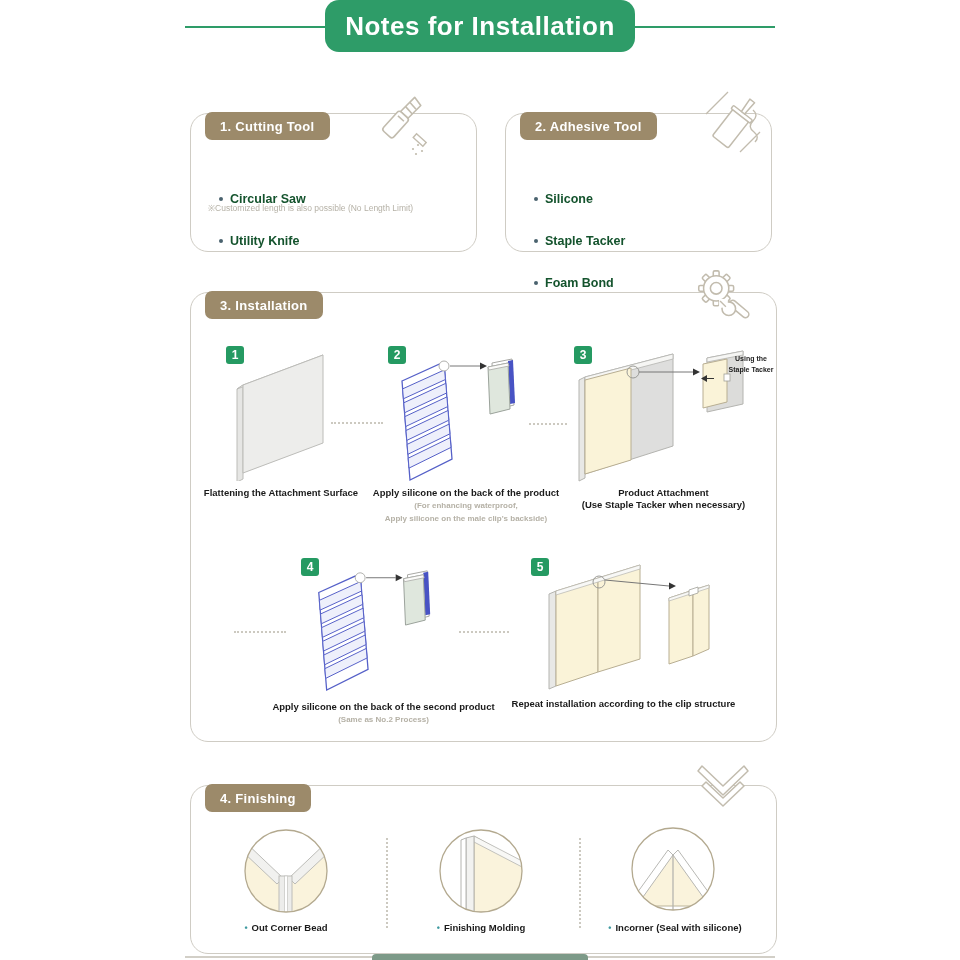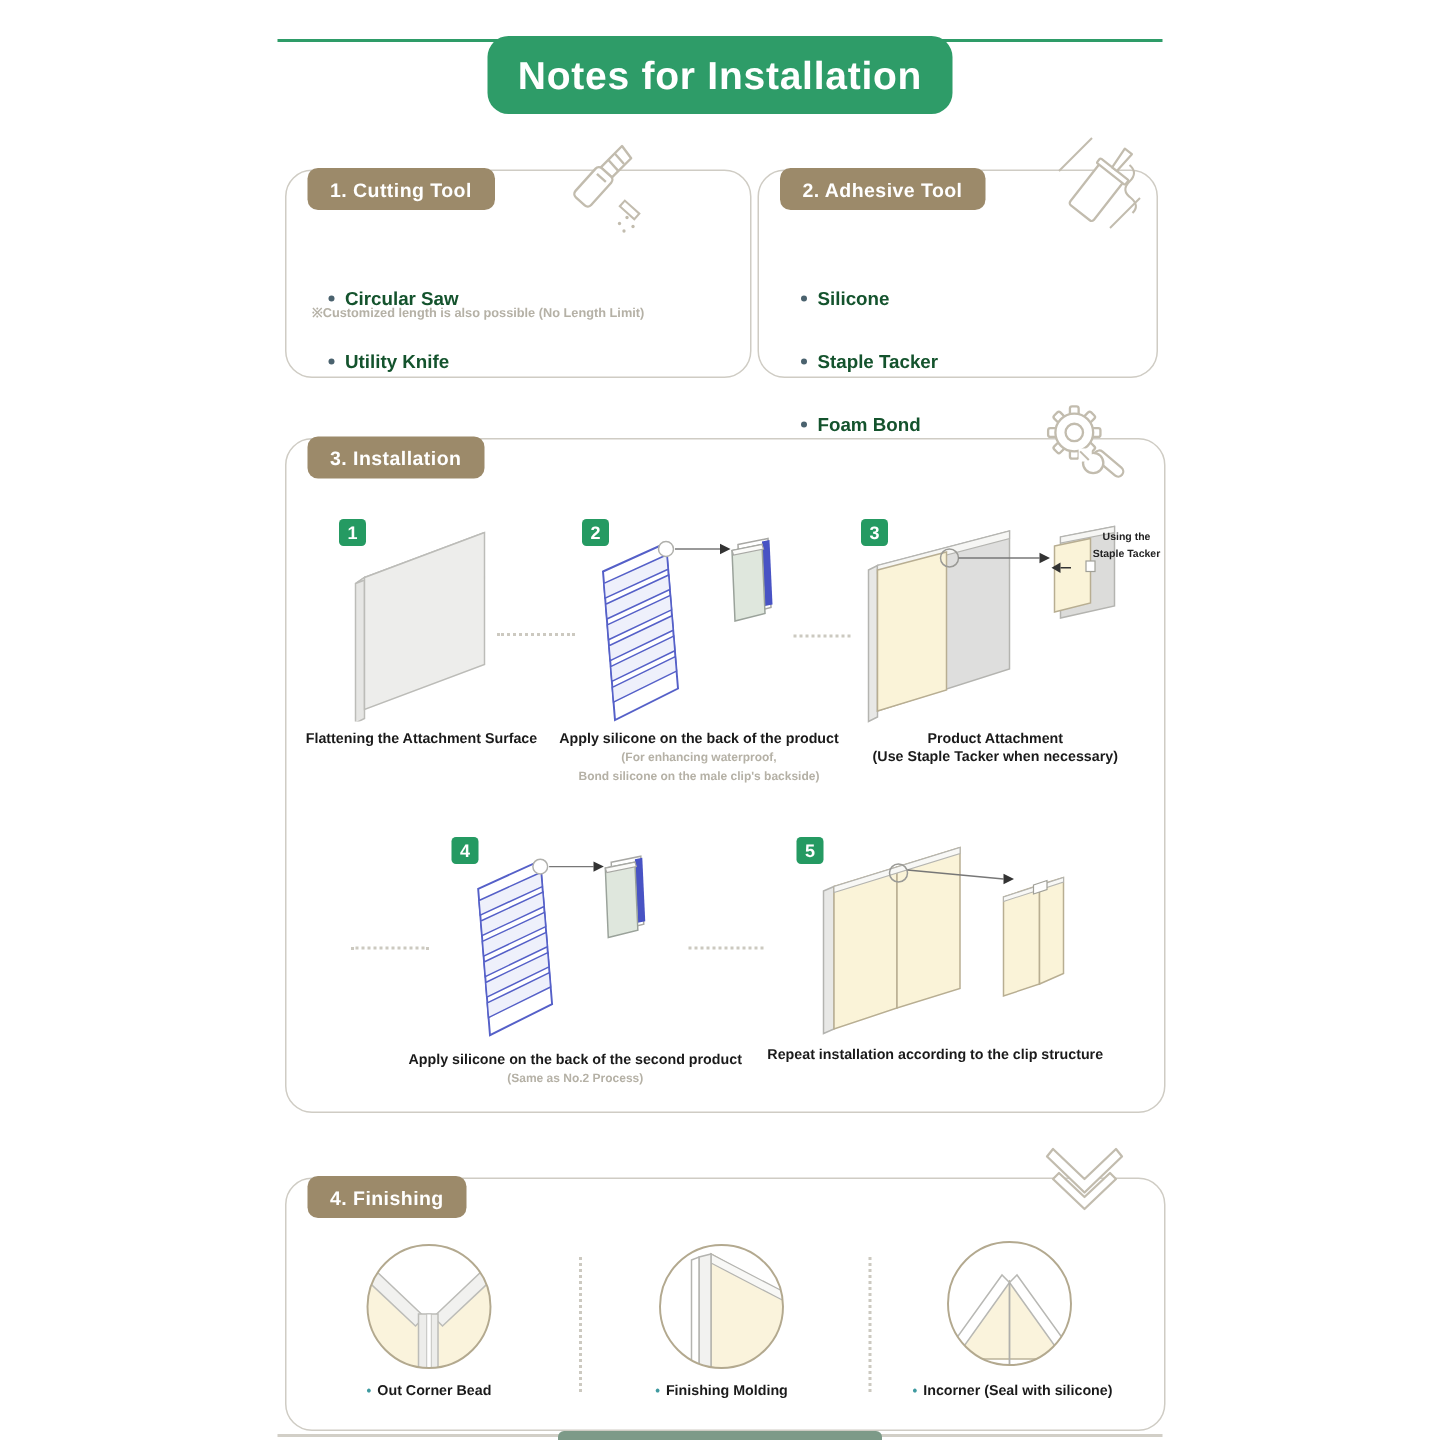--- a/index.html
+++ b/index.html
@@ -3,39 +3,39 @@
 <meta charset="utf-8">
 <style>
   html,body{margin:0;padding:0;background:#fff;}
   .page{position:relative;width:960px;height:960px;background:#ffffff;overflow:hidden;
         font-family:"Liberation Sans",sans-serif;}
 
   
   .header-line{position:absolute;left:185px;top:26px;width:590px;height:2px;background:#2e9c68;}
   .header-pill{position:absolute;left:325px;top:0;width:310px;height:52px;background:#2e9c68;
                border-radius:14px;display:flex;align-items:center;justify-content:center;
-               color:#fff;font-size:26px;font-weight:bold;letter-spacing:.5px;margin-top:24px;}
+               color:#fff;font-size:26px;font-weight:bold;letter-spacing:.5px;}
 
   
   .box{position:absolute;background:#fff;border:1.5px solid #cfccc4;border-radius:18px;}
-  .box1{left:190px;top:113px;width:285px;height:137px;padding-left:24px;}
+  .box1{left:190px;top:113px;width:285px;height:137px;}
   .box2{left:505px;top:113px;width:265px;height:137px;}
   .box3{left:190px;top:292px;width:585px;height:448px;}
   .box4{left:190px;top:785px;width:585px;height:167px;}
 
   .sec-label{position:absolute;left:14px;top:-2px;height:28px;background:#9c8a6a;border-radius:7px;
              color:#fff;font-weight:bold;font-size:13px;display:flex;align-items:center;
              padding:0 15px;letter-spacing:.3px;}
 
   .tool-list{position:absolute;left:28px;top:52px;margin:0;padding:0;list-style:none;}
   .tool-list li{font-size:12.5px;font-weight:bold;color:#14532d;line-height:18px;
                 position:relative;padding-left:11px;white-space:nowrap;margin-top:24px;}
   .tool-list li::before{content:"";position:absolute;left:0;top:7px;width:4px;height:4px;
                 border-radius:50%;background:#4a626e;}
-  .note{position:absolute;left:17px;top:88px;font-size:8.5px;color:#b5b1a6;font-weight:bold;white-space:nowrap;text-align:right;}
+  .note{position:absolute;left:17px;top:88px;font-size:8.5px;color:#b5b1a6;font-weight:normal;white-space:nowrap;text-align:right;}
 
   .icon{position:absolute;}
 
   
   .badge{position:absolute;width:18px;height:18px;background:#259a62;border-radius:3px;color:#fff;
          font-size:12px;font-weight:bold;display:flex;align-items:center;justify-content:center;}
   .diagram{position:absolute;}
   .cap{position:absolute;text-align:center;font-weight:bold;color:#1a1a1a;font-size:9.5px;line-height:1.3;}
   .cap .sub{font-size:8px;color:#b5b1a6;line-height:1.35;font-weight:bold;margin-top:36px;}
   .tiny-note{position:absolute;font-size:7px;font-weight:bold;color:#222;line-height:1.6;text-align:center;}
@@ -209,21 +209,21 @@
     <div class="dotline-h" style="left:338px;top:130px;width:38px"></div>
     <div class="dotline-h" style="left:43px;top:338px;width:52px"></div>
     <div class="dotline-h" style="left:268px;top:338px;width:50px"></div>
 
     <div class="cap" style="left:-10px;top:194px;width:200px">
       <span>Flattening the Attachment Surface</span>
     </div>
     <div class="cap" style="left:165px;top:194px;width:220px">
       <span>Apply silicone on the back of the product</span><br>
       <span class="sub">(For enhancing waterproof,</span><br>
-      <span class="sub">Bond silicone on the male clip's backside)</span>
+      <span class="sub">Apply silicone on the male clip's backside)</span>
     </div>
     <div class="cap" style="left:355px;top:194px;width:235px">
       <span>Product Attachment</span><br>
       <span>(Use Staple Tacker when necessary)</span>
     </div>
     <div class="cap" style="left:80px;top:408px;width:225px">
       <span>Apply silicone on the back of the second product</span><br>
       <span class="sub">(Same as No.2 Process)</span>
     </div>
     <div class="cap" style="left:310px;top:405px;width:245px">

